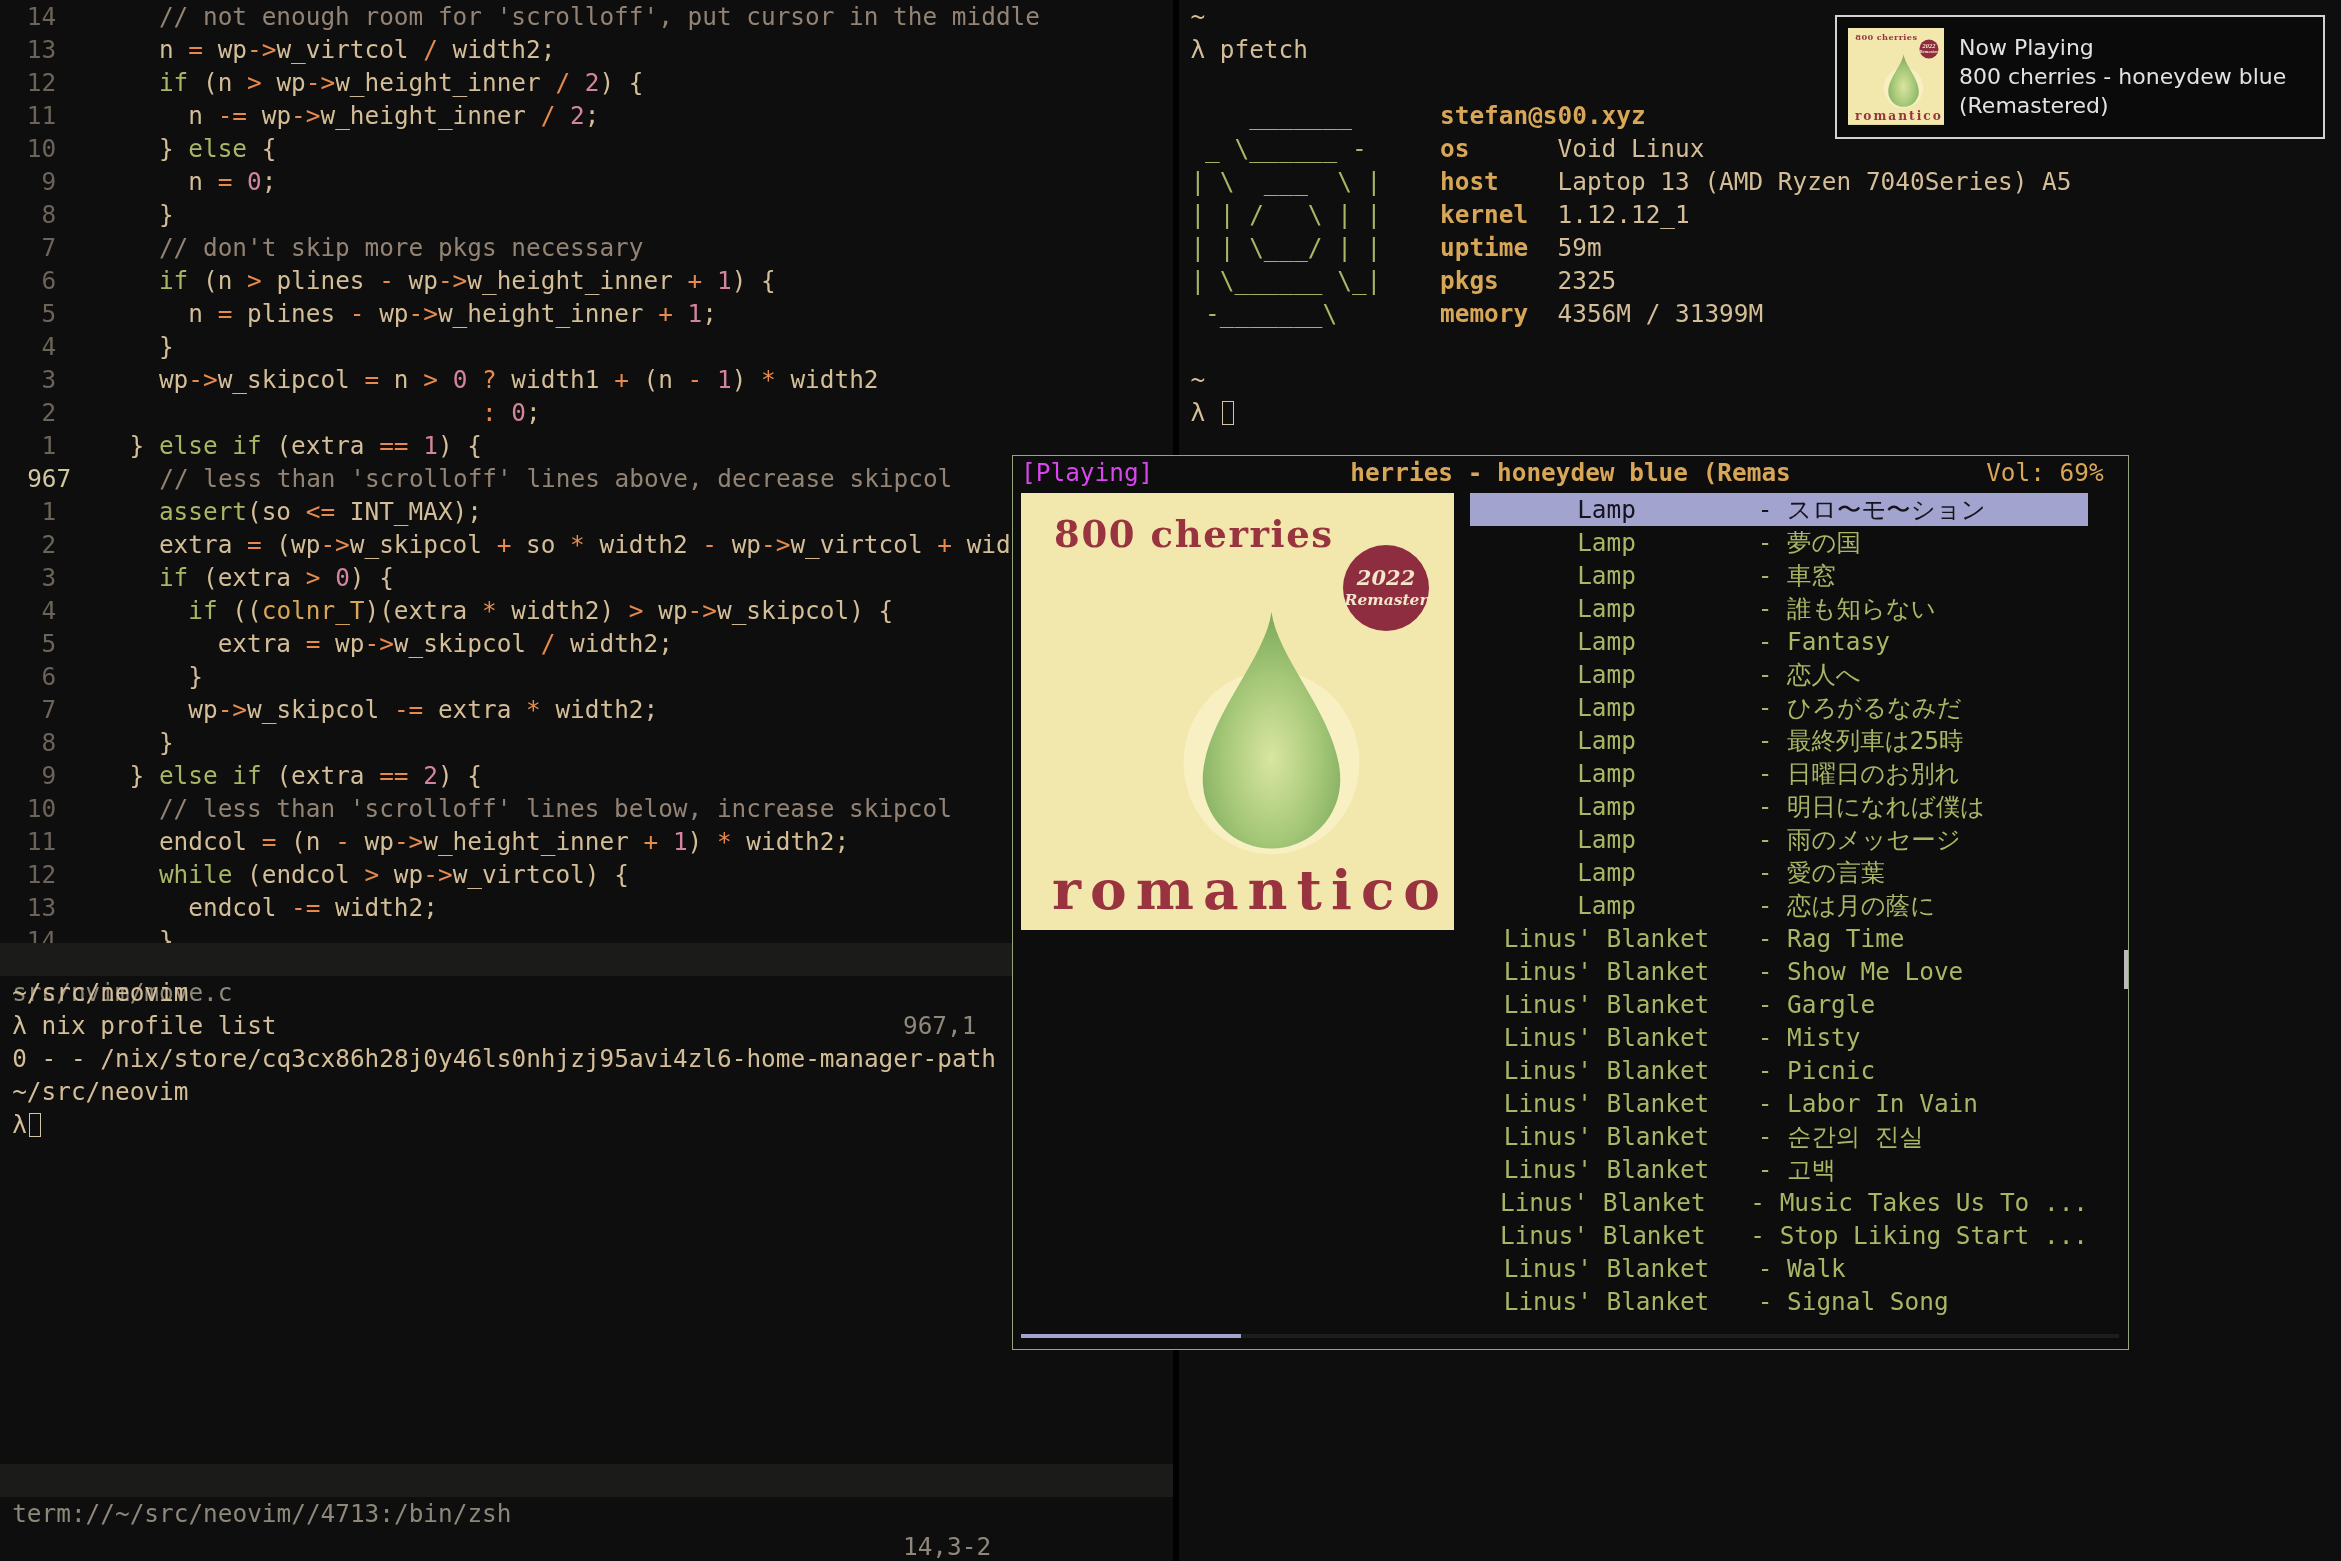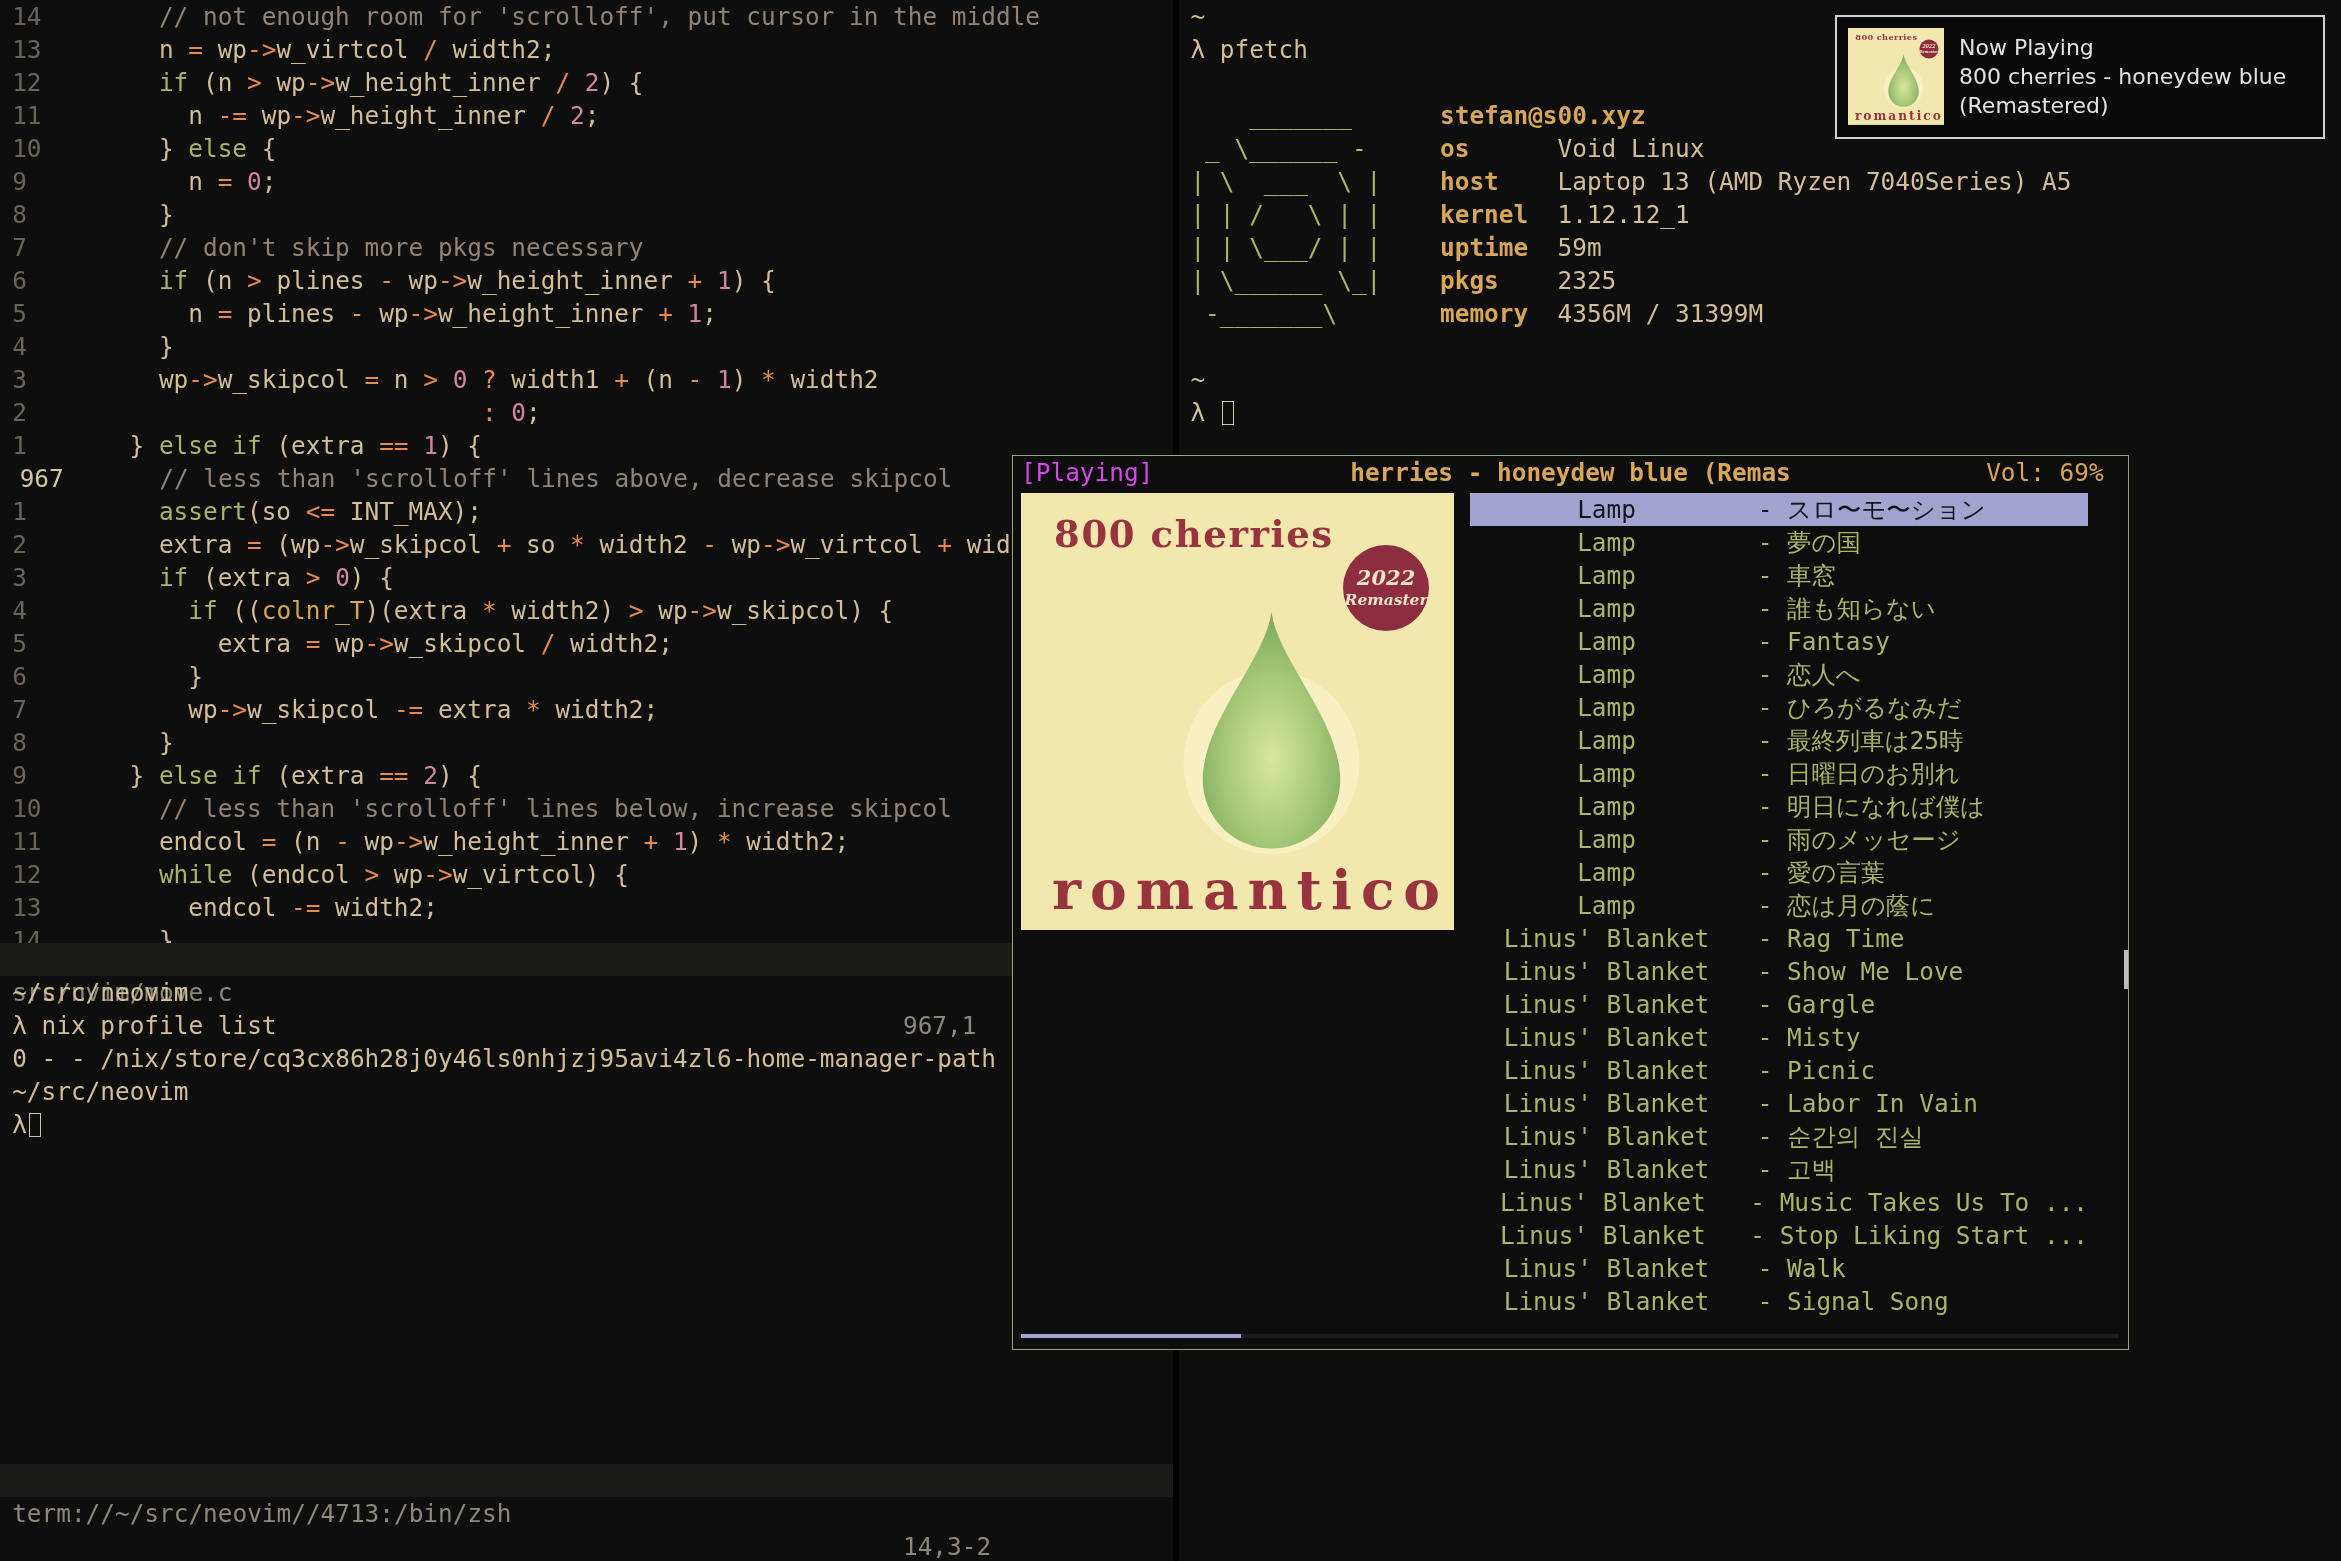--- a/index.html
+++ b/index.html
@@ -4,22 +4,22 @@
 <style>
   *{margin:0;padding:0;box-sizing:border-box}
   html,body{width:2342px;height:1561px;background:#000;overflow:hidden;
     font-family:"DejaVu Sans Mono",monospace;font-size:24.4px;line-height:33px;color:#d4be98}
   .pane{position:absolute;top:0;height:1561px;background:#0e0e0e;overflow:hidden}
   #left-pane{left:0;width:1173px}
   #right-pane{left:1179px;width:1163px}
   
   #code-lines{position:absolute;top:0;left:12.2px;right:0}
   .crow{display:flex;height:33px;white-space:pre}
-  .gutter{flex:0 0 44px;margin-right:14.6px;color:#6c6458}
-  .gutter.cur{flex:0 0 59px;margin-right:0;text-align:center;color:#d3c6a2}
+  .gutter{flex:0 0 44px;margin-right:14.6px;text-align:right;color:#6c6458}
+  .gutter.cur{flex:0 0 59px;margin-right:0;text-align:right;color:#d3c6a2}
   .ctext{white-space:pre;overflow:hidden}
   .trow{height:33px;white-space:pre}
   #term-lines{position:absolute;top:976px;left:12.2px;right:0}
   #shell-lines{position:absolute;top:0;left:11.4px;right:0}
   
   .tk-c{color:#928374;}
   .tk-k{color:#a9b665}
   .tk-f{color:#a9b665}
   .tk-v{color:#d4be98}
   .tk-o{color:#e78a4e}

